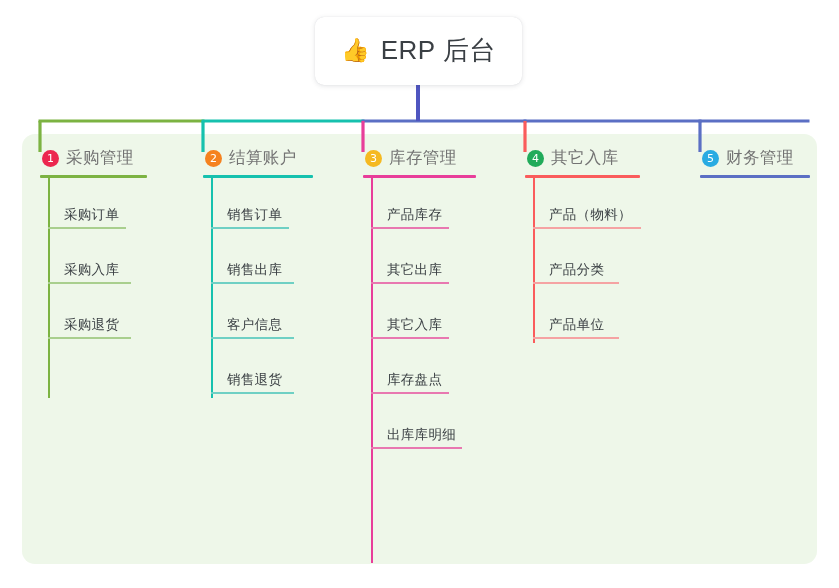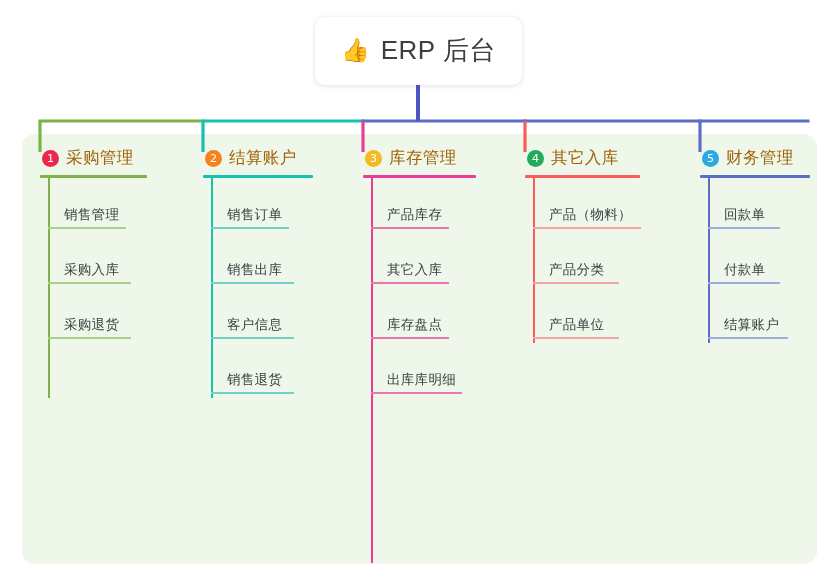--- a/index.html
+++ b/index.html
@@ -93,21 +93,21 @@
     border-radius: 50%;
     color: #ffffff;
     font-size: 11px;
     line-height: 17px;
     text-align: center;
     font-family: "DejaVu Sans", sans-serif;
     flex: none;
   }
   .col-title {
     font-size: 16.5px;
-    color: #a16207;
+    color: #737373;
     letter-spacing: 0.4px;
   }
   .col-underline {
     height: 3px;
     border-radius: 1px;
     margin-top: 5px;
   }
 
   .leaf-list {
     position: relative;
@@ -171,21 +171,21 @@
   <div id="columns-host">
       <div class="column" style="left: 40px;">
         <div class="col-header">
           <span class="badge" style="background: rgb(236, 39, 79);">1</span>
           <span class="col-title">采购管理</span>
         </div>
         <div class="col-underline" style="width: 107px; background: rgb(124, 179, 66);"></div>
         <div class="leaf-list">
           <div class="spine" style="background: rgb(124, 179, 66); height: 220px;"></div>
           <div class="leaf">
-            <span class="leaf-label">销售管理</span>
+            <span class="leaf-label">采购订单</span>
             <div class="leaf-underline" style="width: 78px; background: rgb(169, 207, 142);"></div>
           </div>
           <div class="leaf">
             <span class="leaf-label">采购入库</span>
             <div class="leaf-underline" style="width: 83px; background: rgb(169, 207, 142);"></div>
           </div>
           <div class="leaf">
             <span class="leaf-label">采购退货</span>
             <div class="leaf-underline" style="width: 83px; background: rgb(169, 207, 142);"></div>
           </div>
@@ -223,20 +223,24 @@
           <span class="col-title">库存管理</span>
         </div>
         <div class="col-underline" style="width: 113px; background: rgb(232, 62, 154);"></div>
         <div class="leaf-list">
           <div class="spine" style="background: rgb(232, 62, 154); height: 385px;"></div>
           <div class="leaf">
             <span class="leaf-label">产品库存</span>
             <div class="leaf-underline" style="width: 78px; background: rgb(232, 120, 176);"></div>
           </div>
           <div class="leaf">
+            <span class="leaf-label">其它出库</span>
+            <div class="leaf-underline" style="width: 78px; background: rgb(232, 120, 176);"></div>
+          </div>
+          <div class="leaf">
             <span class="leaf-label">其它入库</span>
             <div class="leaf-underline" style="width: 78px; background: rgb(232, 120, 176);"></div>
           </div>
           <div class="leaf">
             <span class="leaf-label">库存盘点</span>
             <div class="leaf-underline" style="width: 78px; background: rgb(232, 120, 176);"></div>
           </div>
           <div class="leaf">
             <span class="leaf-label">出库库明细</span>
             <div class="leaf-underline" style="width: 91px; background: rgb(232, 120, 176);"></div>
@@ -264,31 +268,16 @@
             <div class="leaf-underline" style="width: 86px; background: rgb(245, 163, 163);"></div>
           </div>
         </div>
       </div>
       <div class="column" style="left: 700px;">
         <div class="col-header">
           <span class="badge" style="background: rgb(41, 171, 226);">5</span>
           <span class="col-title">财务管理</span>
         </div>
         <div class="col-underline" style="width: 110px; background: rgb(91, 111, 196);"></div>
-        <div class="leaf-list">
-          <div class="spine" style="background: rgb(91, 111, 196); height: 165px;"></div>
-          <div class="leaf">
-            <span class="leaf-label">回款单</span>
-            <div class="leaf-underline" style="width: 72px; background: rgb(154, 174, 222);"></div>
-          </div>
-          <div class="leaf">
-            <span class="leaf-label">付款单</span>
-            <div class="leaf-underline" style="width: 72px; background: rgb(154, 174, 222);"></div>
-          </div>
-          <div class="leaf">
-            <span class="leaf-label">结算账户</span>
-            <div class="leaf-underline" style="width: 80px; background: rgb(154, 174, 222);"></div>
-          </div>
-        </div>
       </div>
     </div>
 
 </div>
 
 </body></html>

